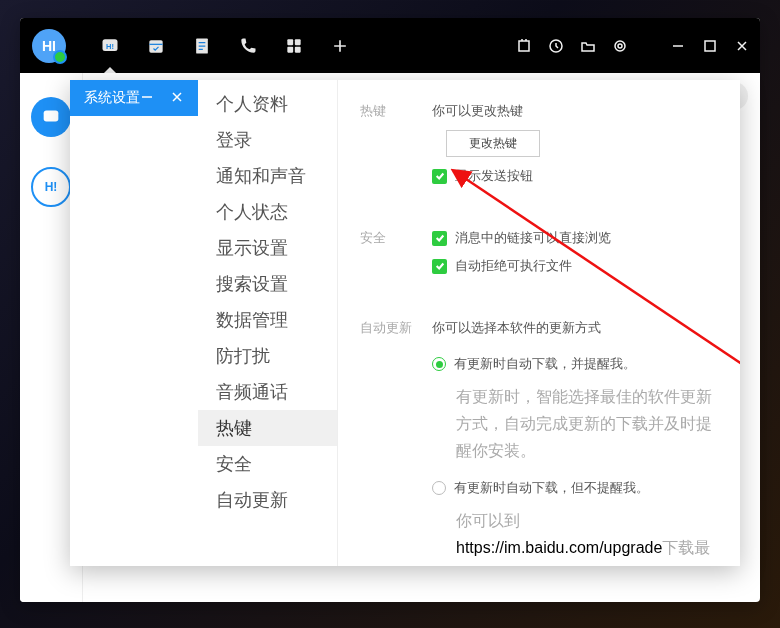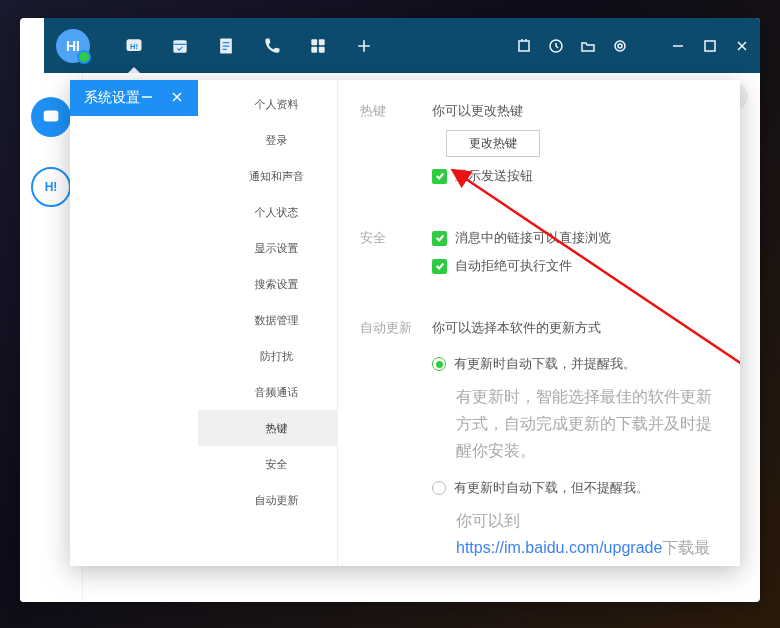--- a/index.html
+++ b/index.html
@@ -18,26 +18,25 @@
   .main-window {
     position: absolute; left: 20px; top: 18px;
     width: 740px; height: 584px;
     background: #fff;
     border-radius: 4px;
     box-shadow: 0 4px 20px rgba(0,0,0,.3);
     overflow: hidden;
   }
   .main-titlebar {
     height: 55px;
-    background: #0c4a6e;
+    background: #000000;
     display: flex; align-items: center;
     padding: 0 12px;
     color: #fff;
     position: relative;
-    margin-left: 24px;
   }
   .avatar-circle {
     width: 34px; height: 34px; border-radius: 50%;
     background: #4fa3f7;
     display: flex; align-items: center; justify-content: center;
     font-weight: bold; font-size: 14px;
     position: relative;
   }
   .avatar-circle::after {
     content:""; position:absolute; right:-1px; bottom:-1px;
@@ -89,23 +88,22 @@
   }
   .dlg-title-controls { margin-left:auto; display:flex; gap:16px; }
   .dlg-title-controls svg { stroke:#fff; fill:none; stroke-width:1.5; }
   .dlg-body { flex:1; display:flex; overflow:hidden; }
   .dlg-sidebar {
     width:140px; border-right:1px solid #eee;
     padding-top:6px;
   }
   .sb-item {
     height:36px; display:flex; align-items:center;
-    padding-left:18px; font-size:11px; color:#555;
+    padding-left:18px; font-size:18px; color:#555;
     cursor:pointer;
-    justify-content:center;
   }
   .sb-item.active { background:#f0f0f0; color:#333; }
   .dlg-content {
     flex:1; padding:22px 26px 10px 22px; position:relative;
     overflow:hidden;
   }
   .section { display:flex; margin-bottom:34px; }
   .section-label { width:72px; color:#aaa; font-size:13px; flex-shrink:0; }
   .section-body { flex:1; color:#555; }
   .line { margin-bottom:10px; display:flex; align-items:center; }
@@ -121,21 +119,21 @@
   }
   .chk svg { stroke:#fff; stroke-width:2.5; fill:none; }
   .radio {
     width:14px; height:14px; border:1.5px solid #2ecc40; border-radius:50%;
     display:inline-flex; align-items:center; justify-content:center;
     margin-right:8px; flex-shrink:0;
   }
   .radio.empty { border-color:#bbb; }
   .radio .dot { width:7px; height:7px; background:#2ecc40; border-radius:50%; }
   .sub { color:#aaa; font-size:16px; margin-left:24px; line-height:1.7; }
-  .sub a { color:#3b82f6; text-decoration:none; }
+  .sub a { color:#000000; text-decoration:none; }
 
   
   .arrow-svg { position:absolute; left:95px; top:85px; pointer-events:none; }
 </style>
 </head>
 <body>
 
 <div class="bg"></div>
 
 <div class="main-window">

